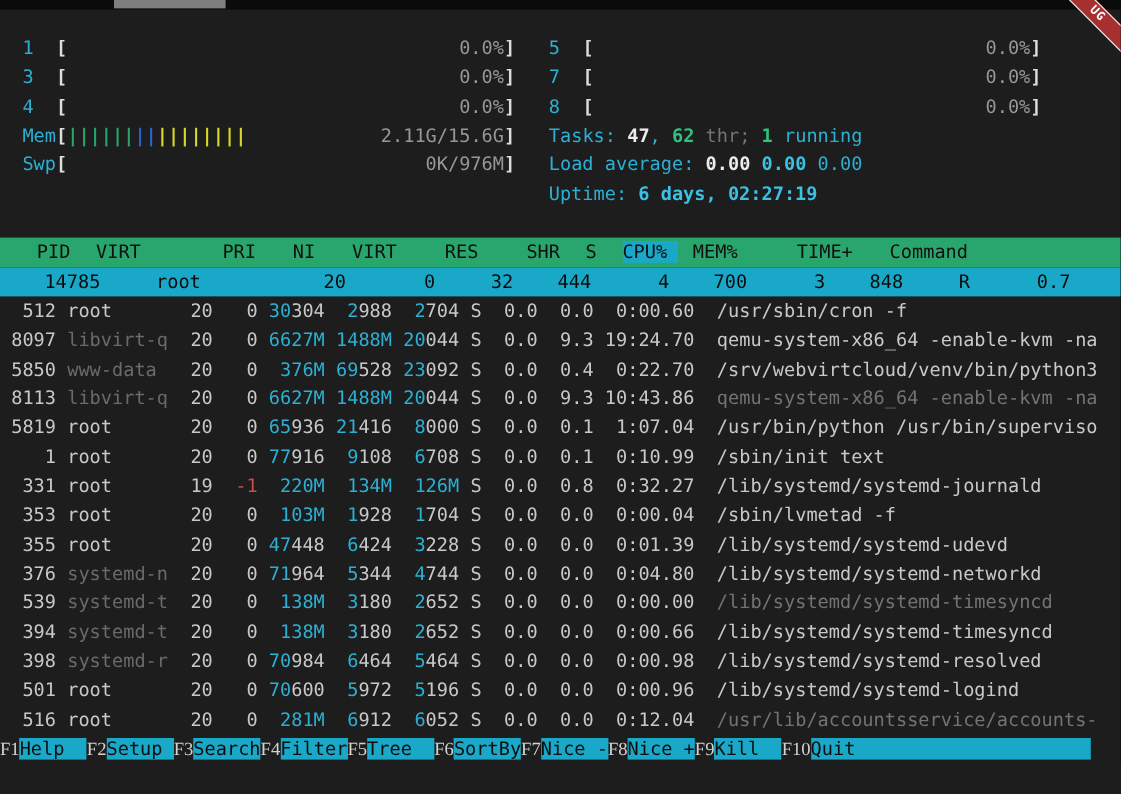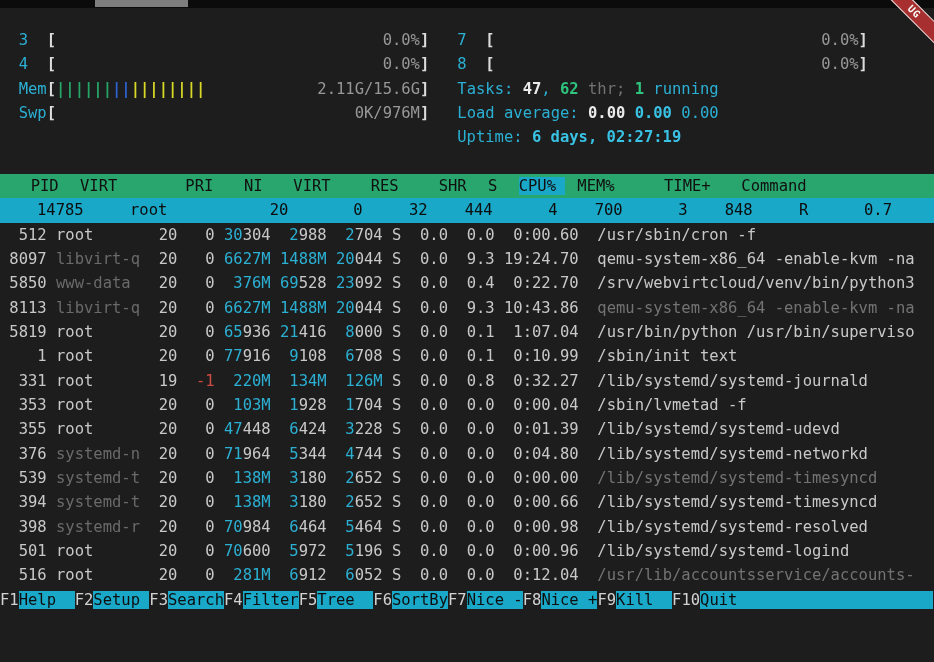--- a/index.html
+++ b/index.html
@@ -21,35 +21,36 @@
   .c-red{color:#cd4a45;}
   .c-wb{color:#ebebeb;font-weight:bold;}
   .p-g{color:#27a569;font-weight:bold;}
   .p-b{color:#2c63cf;font-weight:bold;}
   .p-y{color:#d8d827;font-weight:bold;}
   .header{background:#29a66d;color:#101010;}
   .header span{color:#101010;margin-left:12px;}
   .header .sort{background:#1aa8c8;text-align:center;}
   .selected{background:#1aa8c8;}
   .selected span{color:#0c0c0c !important;font-weight:normal !important;padding-left:37px;}
-  .fbar .fkey{color:#d2d2d2;}
+  .fbar .fkey{color:#d2d2d2;font-family:Liberation Serif, serif;}
   .fbar .flabel{background:#1aa8c8;color:#0e0e0e;}
   .ribbon{position:absolute;top:4px;right:-18px;width:76px;height:14px;line-height:13px;
           transform:rotate(45deg);background:#a82f2f;border-top:1px solid #e6e6e6;
           border-bottom:1px solid #e6e6e6;color:#fff;text-align:center;font-size:10px;
           font-weight:bold;letter-spacing:1px;z-index:5;}
 </style>
 </head>
 <body>
 
 <div class="screen">
   <div class="titlebar">
     <div class="tab"></div>
   </div>
   <div class="term" id="term">
+      <div class="line"><span class="c-cyan">  1  </span><span class="bracket">[</span><span class="c-dim">                                   0.0%</span><span class="bracket">]</span><span>   </span><span class="c-cyan">5  </span><span class="bracket">[</span><span class="c-dim">                                   0.0%</span><span class="bracket">]</span></div>
       <div class="line"><span class="c-cyan">  3  </span><span class="bracket">[</span><span class="c-dim">                                   0.0%</span><span class="bracket">]</span><span>   </span><span class="c-cyan">7  </span><span class="bracket">[</span><span class="c-dim">                                   0.0%</span><span class="bracket">]</span></div>
       <div class="line"><span class="c-cyan">  4  </span><span class="bracket">[</span><span class="c-dim">                                   0.0%</span><span class="bracket">]</span><span>   </span><span class="c-cyan">8  </span><span class="bracket">[</span><span class="c-dim">                                   0.0%</span><span class="bracket">]</span></div>
       <div class="line"><span class="c-cyan">  Mem</span><span class="bracket">[</span><span class="p-g">||||||</span><span class="p-b">||</span><span class="p-y">||||||||</span><span class="c-dim">            2.11G/15.6G</span><span class="bracket">]</span><span>   </span><span class="c-cyan">Tasks: </span><span class="c-wb">47</span><span class="c-cyan">, </span><span class="c-greenb">62</span><span class="c-green"> thr; </span><span class="c-greenb">1</span><span class="c-cyan"> running</span></div>
       <div class="line"><span class="c-cyan">  Swp</span><span class="bracket">[</span><span class="c-dim">                                0K/976M</span><span class="bracket">]</span><span>   </span><span class="c-cyan">Load average: </span><span class="c-wb">0.00</span><span class="c-cyanb"> 0.00</span><span class="c-cyan"> 0.00</span></div>
       <div class="line"><span>                                                 </span><span class="c-cyan">Uptime: </span><span class="c-cyanb">6 days, 02:27:19</span></div>
       <div class="line"></div>
       <div class="line header"><span>  PID </span><span>VIRT      </span><span>PRI </span><span> NI </span><span> VIRT </span><span>  RES </span><span>  SHR </span><span>S </span><span class="sort">CPU% </span><span>MEM% </span><span>   TIME+  </span><span>Command</span></div>
       <div class="line selected"><span class="c-fg">14785 </span><span class="c-fg">root      </span><span class="c-fg"> 20 </span><span class="c-fg">  0 </span><span class="c-cyan">32</span><span class="c-fg">444 </span><span class="c-cyan"> 4</span><span class="c-fg">700 </span><span class="c-cyan"> 3</span><span class="c-fg">848 </span><span class="c-fg">R </span><span class="c-fg"> 0.7 </span><span class="c-fg"> 0.0 </span><span class="c-fg"> 0:00.08  </span><span class="c-fg">htop</span></div>
       <div class="line"><span class="c-fg">  512 </span><span class="c-fg">root      </span><span class="c-fg"> 20 </span><span class="c-fg">  0 </span><span class="c-cyan">30</span><span class="c-fg">304 </span><span class="c-cyan"> 2</span><span class="c-fg">988 </span><span class="c-cyan"> 2</span><span class="c-fg">704 </span><span class="c-fg">S </span><span class="c-fg"> 0.0 </span><span class="c-fg"> 0.0 </span><span class="c-fg"> 0:00.60  </span><span class="c-fg">/usr/sbin/cron -f</span></div>
       <div class="line"><span class="c-fg"> 8097 </span><span class="c-user">libvirt-q </span><span class="c-fg"> 20 </span><span class="c-fg">  0 </span><span class="c-cyan">6627M </span><span class="c-cyan">1488M </span><span class="c-cyan">20</span><span class="c-fg">044 </span><span class="c-fg">S </span><span class="c-fg"> 0.0 </span><span class="c-fg"> 9.3 </span><span class="c-fg">19:24.70  </span><span class="c-fg">qemu-system-x86_64 -enable-kvm -na</span></div>

